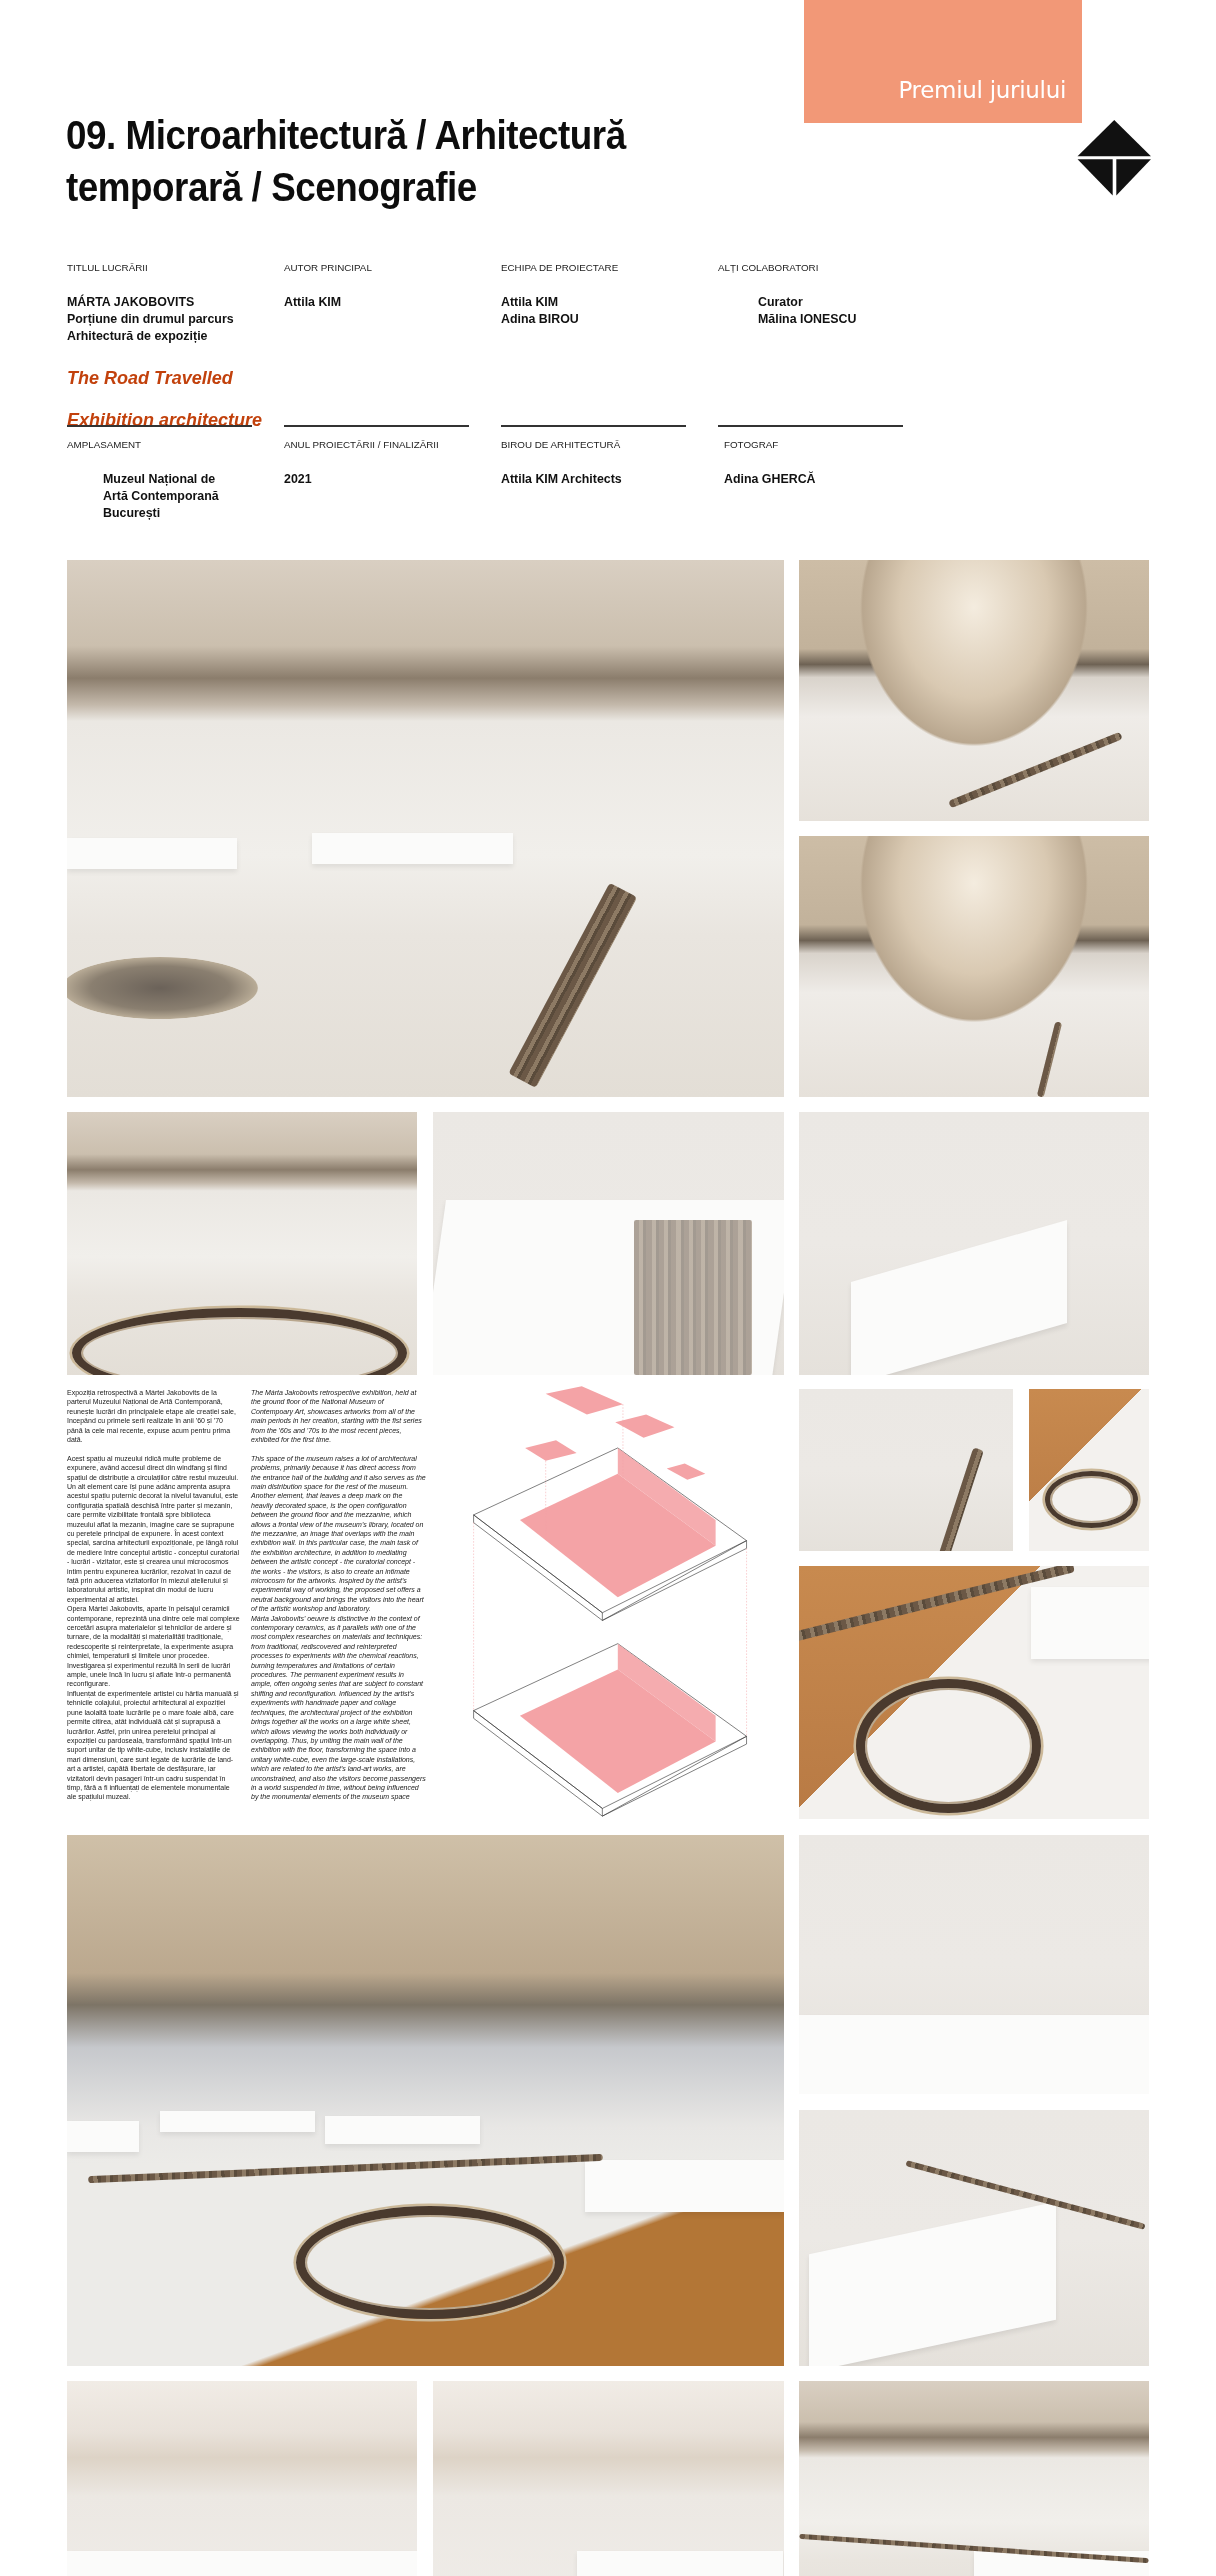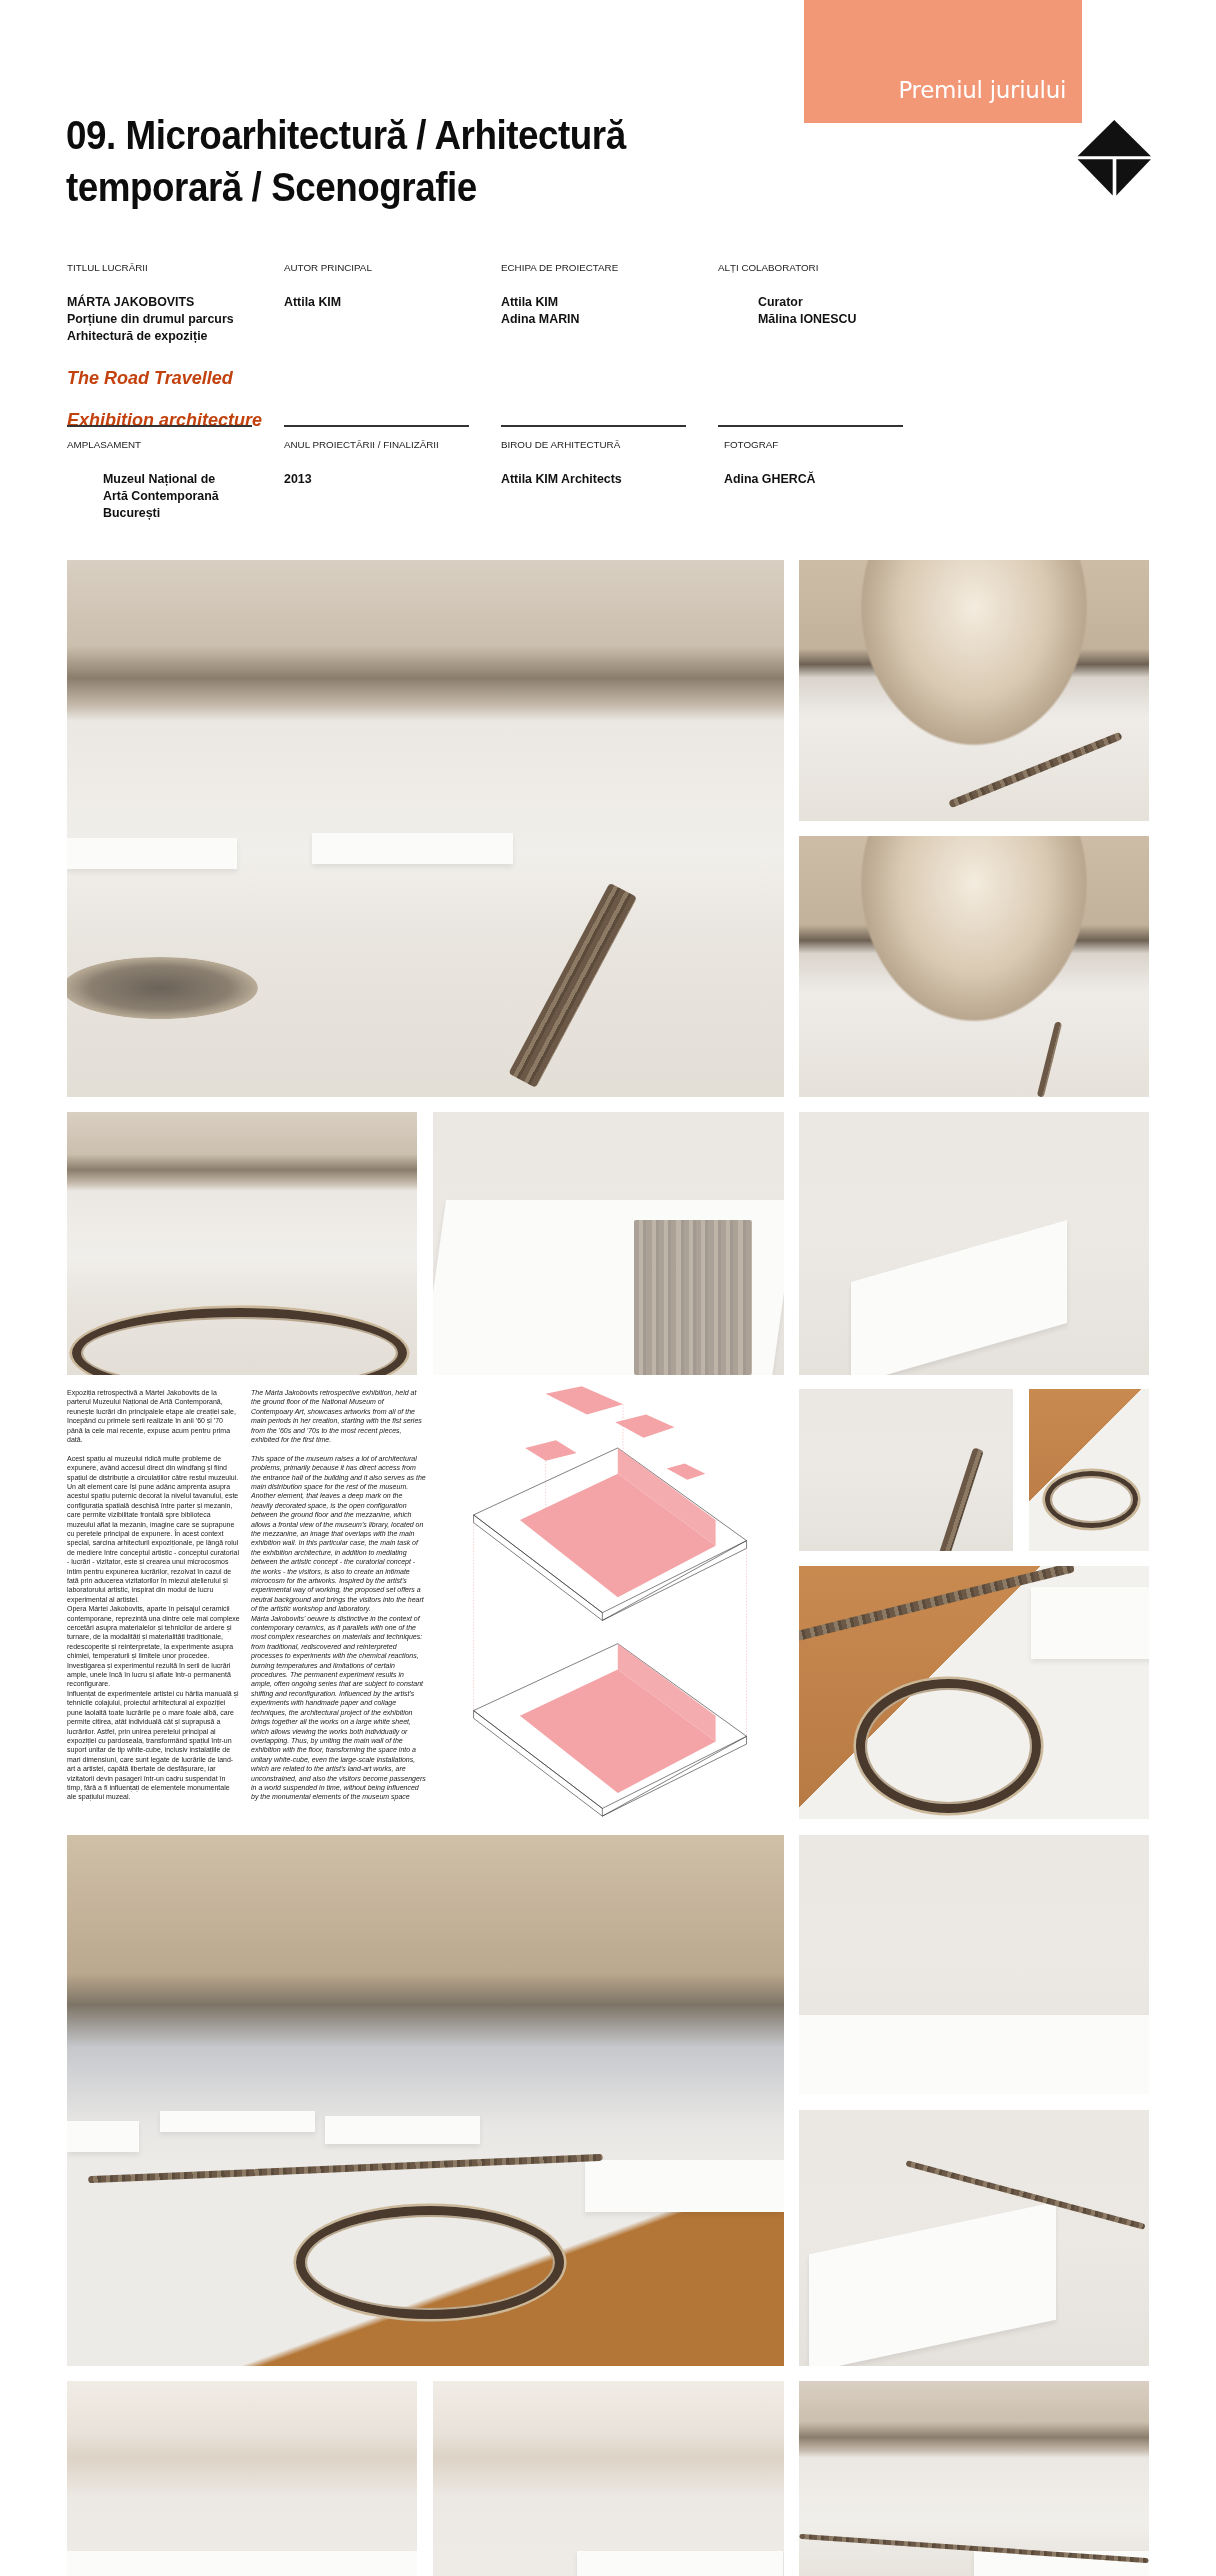--- a/index.html
+++ b/index.html
@@ -84,21 +84,21 @@
 <div class="abs" style="left:284px;top:262px;width:196px;">
   <div class="info-label">AUTOR PRINCIPAL</div>
   <div style="margin-top:20.6px;">
     <div class="info-value">Attila KIM</div>
   </div>
 </div>
 <div class="abs" style="left:501px;top:262px;width:196px;">
   <div class="info-label">ECHIPA DE PROIECTARE</div>
   <div style="margin-top:20.6px;">
     <div class="info-value">Attila KIM</div>
-    <div class="info-value">Adina MARIN</div>
+    <div class="info-value">Adina BIROU</div>
   </div>
 </div>
 <div class="abs" style="left:718px;top:262px;width:196px;">
   <div class="info-label">ALȚI COLABORATORI</div>
   <div style="margin-top:20.6px;margin-left:40px;">
     <div class="info-value">Curator</div>
     <div class="info-value">Mălina IONESCU</div>
   </div>
 </div>
 
@@ -111,21 +111,21 @@
   <div class="info-label">AMPLASAMENT</div>
   <div style="margin-top:20.6px;margin-left:36px;">
     <div class="info-value">Muzeul Național de</div>
     <div class="info-value">Artă Contemporană</div>
     <div class="info-value">București</div>
   </div>
 </div>
 <div class="abs" style="left:284px;top:439px;width:206px;">
   <div class="info-label">ANUL PROIECTĂRII / FINALIZĂRII</div>
   <div style="margin-top:20.6px;">
-    <div class="info-value">2013</div>
+    <div class="info-value">2021</div>
   </div>
 </div>
 <div class="abs" style="left:501px;top:439px;width:206px;">
   <div class="info-label">BIROU DE ARHITECTURĂ</div>
   <div style="margin-top:20.6px;">
     <div class="info-value">Attila KIM Architects</div>
   </div>
 </div>
 <div class="abs" style="left:724px;top:439px;width:206px;">
   <div class="info-label">FOTOGRAF</div>

